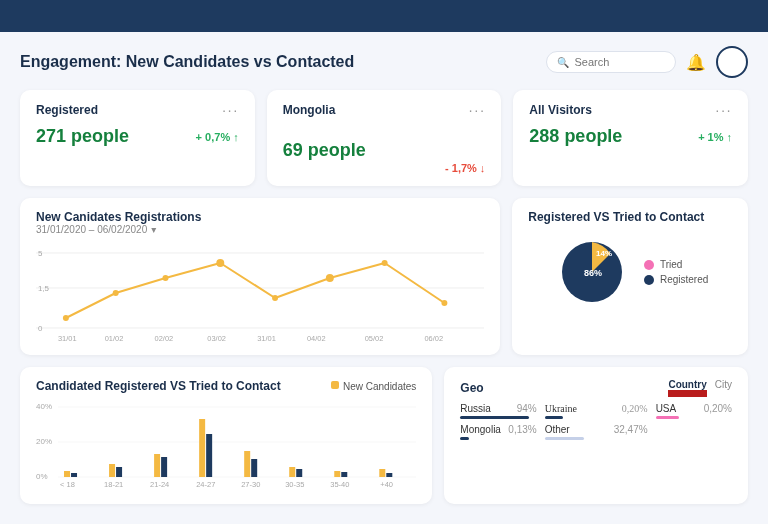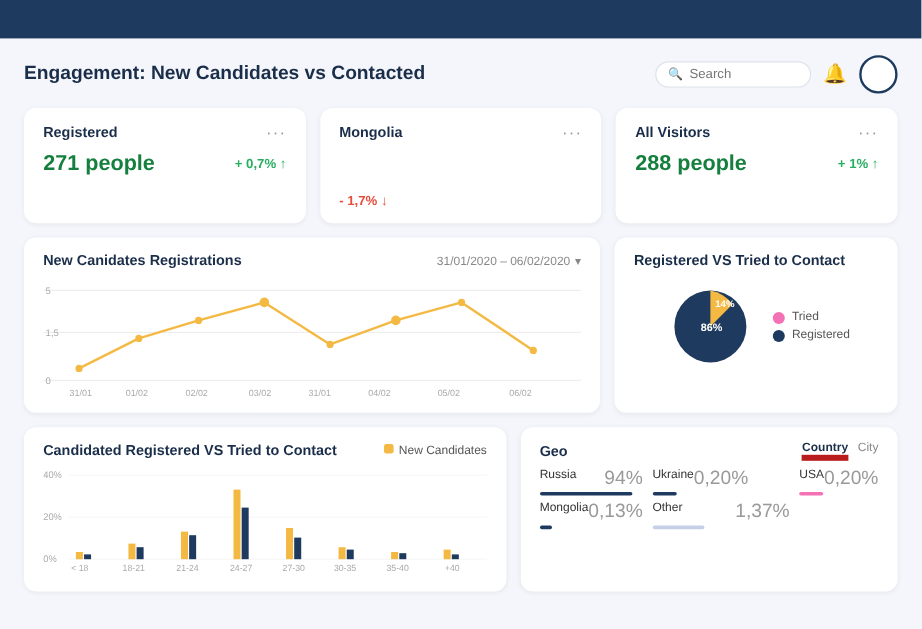--- a/index.html
+++ b/index.html
@@ -141,22 +141,23 @@
     }
     .chart-card.large {
       flex: 2.2;
     }
     .chart-card.small {
       flex: 1;
     }
     .chart-header {
       display: flex;
       justify-content: space-between;
-      align-items: flex-end;
+      align-items: flex-start;
       margin-bottom: 8px;
+      flex-direction: column;
     }
     .chart-title {
       font-size: 12px;
       font-weight: 700;
       color: #1a2e4a;
     }
     .date-range {
       font-size: 10px;
       color: #888;
       display: flex;
@@ -241,30 +242,30 @@
     }
     .geo-tabs {
       display: flex;
       gap: 8px;
       font-size: 10px;
       color: #888;
     }
     .geo-tab-active {
       color: #1a2e4a;
       font-weight: 600;
-      border-bottom: 5px solid #b91c1c;
+      border-bottom: 7px solid #b91c1c;
     }
     .geo-name {
       font-size: 10px;
       color: #333;
       font-weight: 500;
       margin-bottom: 2px;
     }
     .geo-pct {
-      font-size: 16px;
+      font-size: 10px;
       color: #999;
       margin-bottom: 2px;
     }
     .geo-bar {
       height: 3px;
       border-radius: 2px;
       background: #1e3a5f;
       margin-bottom: 1px;
     }
     .geo-bar.pink {
@@ -308,20 +309,21 @@
         </span>
       </div>
     </div>
 
     <div class="stat-card">
       <div class="stat-card-header">
         <span class="stat-label">Mongolia</span>
         <span class="stat-menu">···</span>
       </div>
       <div class="stat-bottom">
+        <span class="stat-value">69 people</span>
         <span class="stat-change down">
           <span>- 1,7%</span>
           <span style="color:#e74c3c;">↓</span>
         </span>
       </div>
     </div>
 
     <div class="stat-card">
       <div class="stat-card-header">
         <span class="stat-label">All Visitors</span>
@@ -485,21 +487,21 @@
         <div>
           <div style="display:flex;justify-content:space-between;">
             <span class="geo-name">Russia</span>
             <span class="geo-pct">94%</span>
           </div>
           <div class="geo-bar" style="width:90%;"></div>
         </div>
 
 
         <div>
-          <div style="display:flex;justify-content:flex-start;">
+          <div style="display:flex;justify-content:space-between;font-family:Liberation Serif, serif;">
             <span class="geo-name">Ukraine</span>
             <span class="geo-pct">0,20%</span>
           </div>
           <div class="geo-bar" style="width:18%;"></div>
         </div>
 
         <div>
           <div style="display:flex;justify-content:space-between;">
             <span class="geo-name">USA</span>
             <span class="geo-pct">0,20%</span>
@@ -511,21 +513,21 @@
           <div style="display:flex;justify-content:space-between;">
             <span class="geo-name">Mongolia</span>
             <span class="geo-pct">0,13%</span>
           </div>
           <div class="geo-bar" style="width:12%;"></div>
         </div>
 
         <div>
           <div style="display:flex;justify-content:space-between;gap:44px;">
             <span class="geo-name">Other</span>
-            <span class="geo-pct">1,37%</span>
+            <span class="geo-pct">32,47%</span>
           </div>
           <div class="geo-bar light" style="width:38%;"></div>
         </div>
       </div>
     </div>
   </div>
 
 </div>
 
 </body></html>

